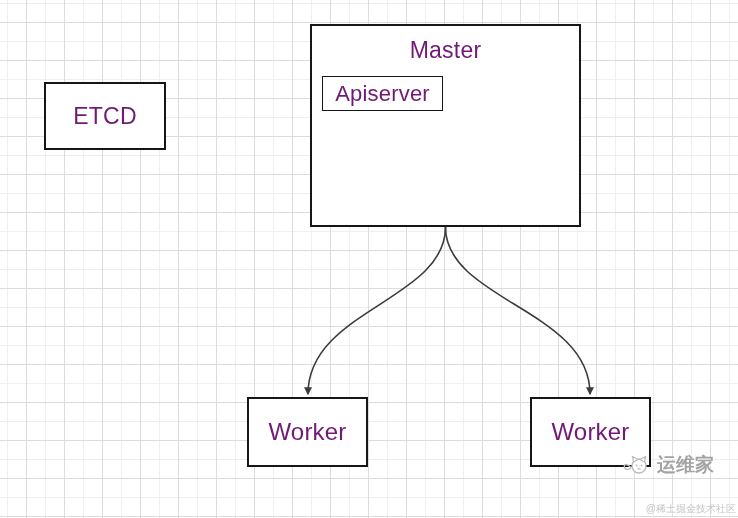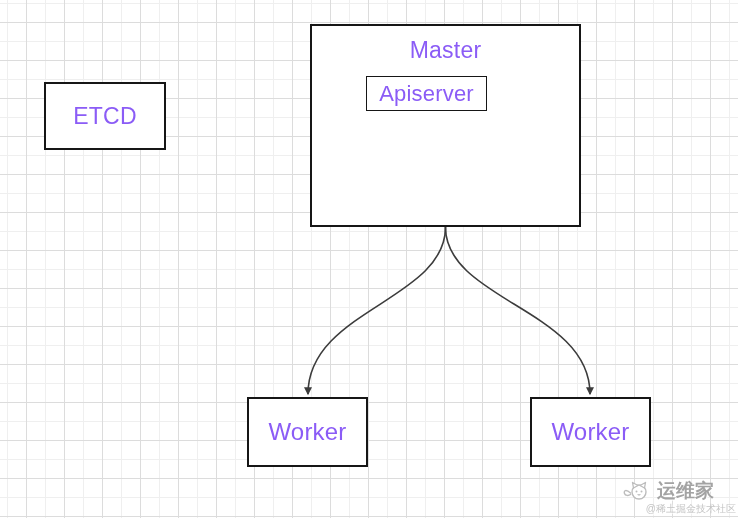--- a/index.html
+++ b/index.html
@@ -31,52 +31,52 @@
     width: 738px;
     height: 518px;
     pointer-events: none;
   }
 
   .node {
     position: absolute;
     box-sizing: border-box;
     background: #ffffff;
     border: 2px solid #161616;
-    color: #8b5cf6;
+    color: #701a75;
     display: flex;
     align-items: center;
     justify-content: center;
     font-size: 23px;
     letter-spacing: 0.2px;
   }
 
   .node-etcd   { left: 44px;  top: 82px;  width: 122px; height: 68px; }
   .node-master {
     left: 310px; top: 24px; width: 271px; height: 203px;
     align-items: flex-start;
     padding-top: 11px;
   }
   .node-apiserver {
     left: 322px; top: 76px; width: 121px; height: 35px;
     border-width: 1.5px;
     font-size: 22px;
-    margin-left: 44px;
   }
   .node-worker-left  { left: 247px; top: 397px; width: 121px; height: 70px; font-size: 24px; }
   .node-worker-right { left: 530px; top: 397px; width: 121px; height: 70px; font-size: 24px; }
 
   .watermark {
     position: absolute;
     right: 2px;
     bottom: 4px;
     display: flex;
     flex-direction: column;
     align-items: flex-end;
     line-height: 1.15;
     pointer-events: none;
+    gap: 26px;
   }
   .wm-line1 {
     display: flex;
     align-items: center;
     gap: 5px;
     margin-right: 22px;
   }
   .wm-brand {
     font-size: 19px;
     font-weight: bold;

